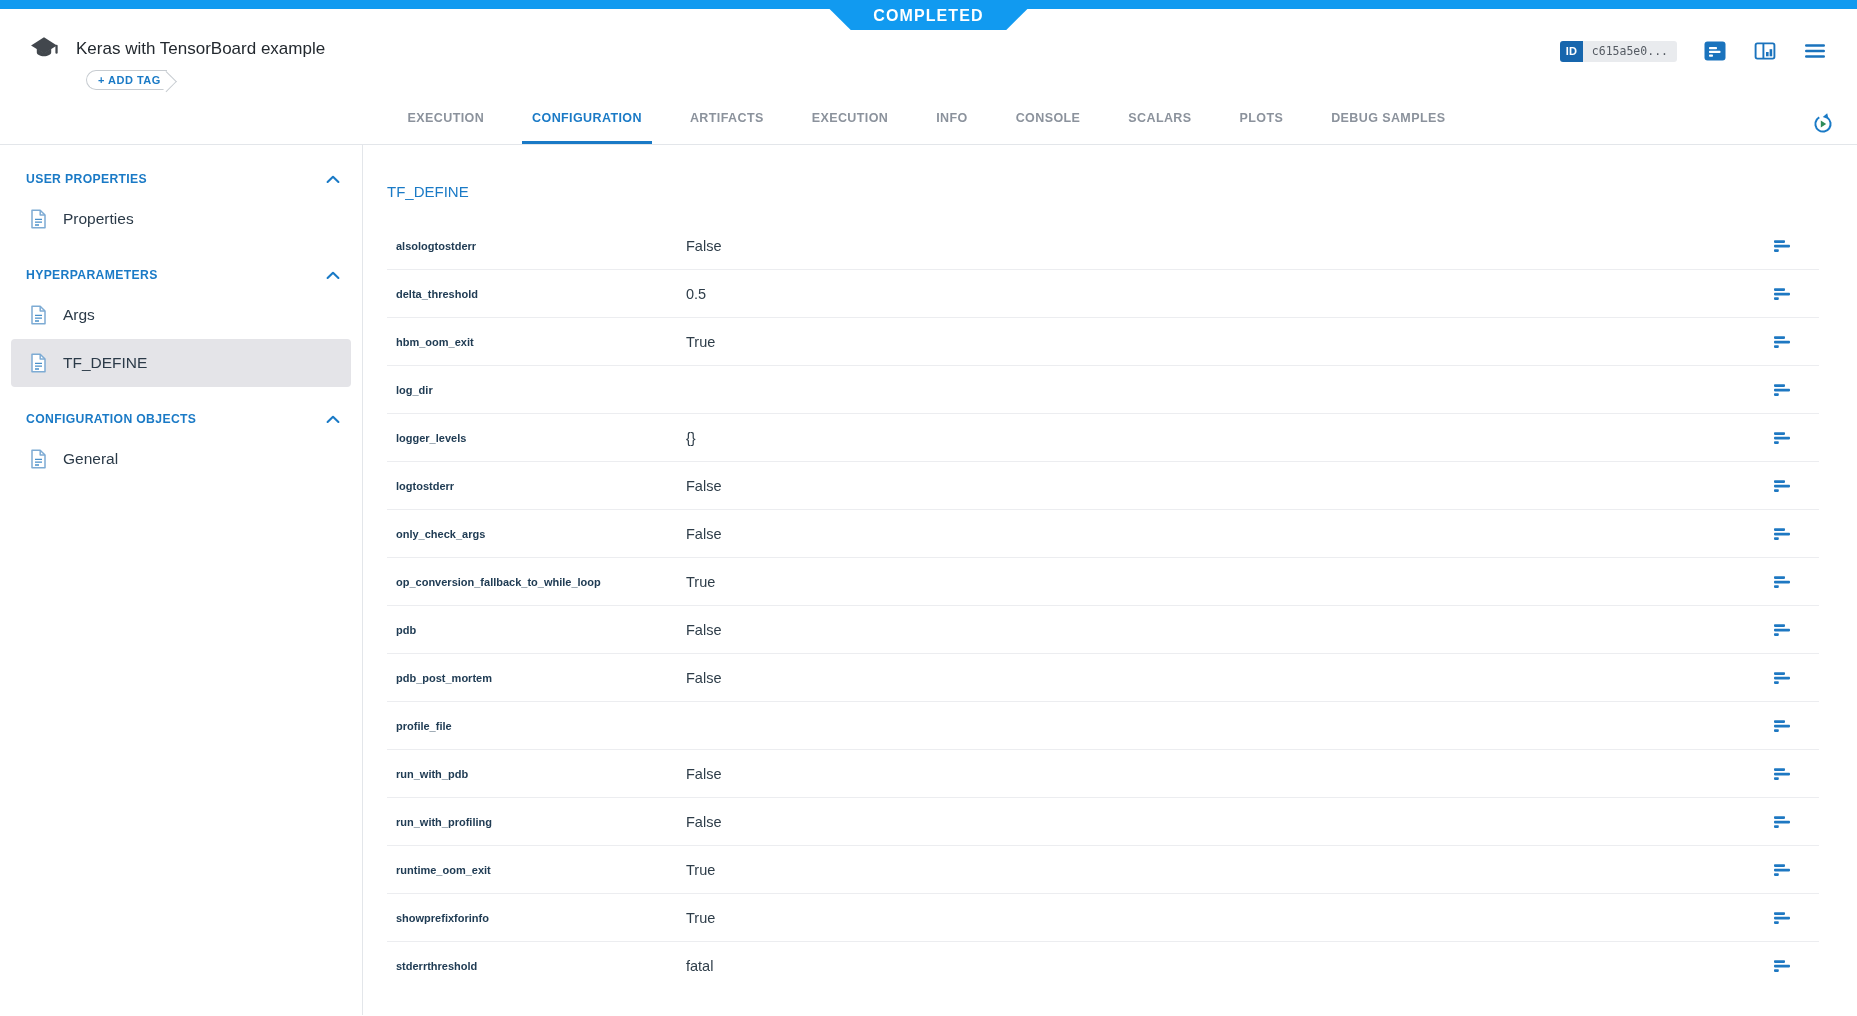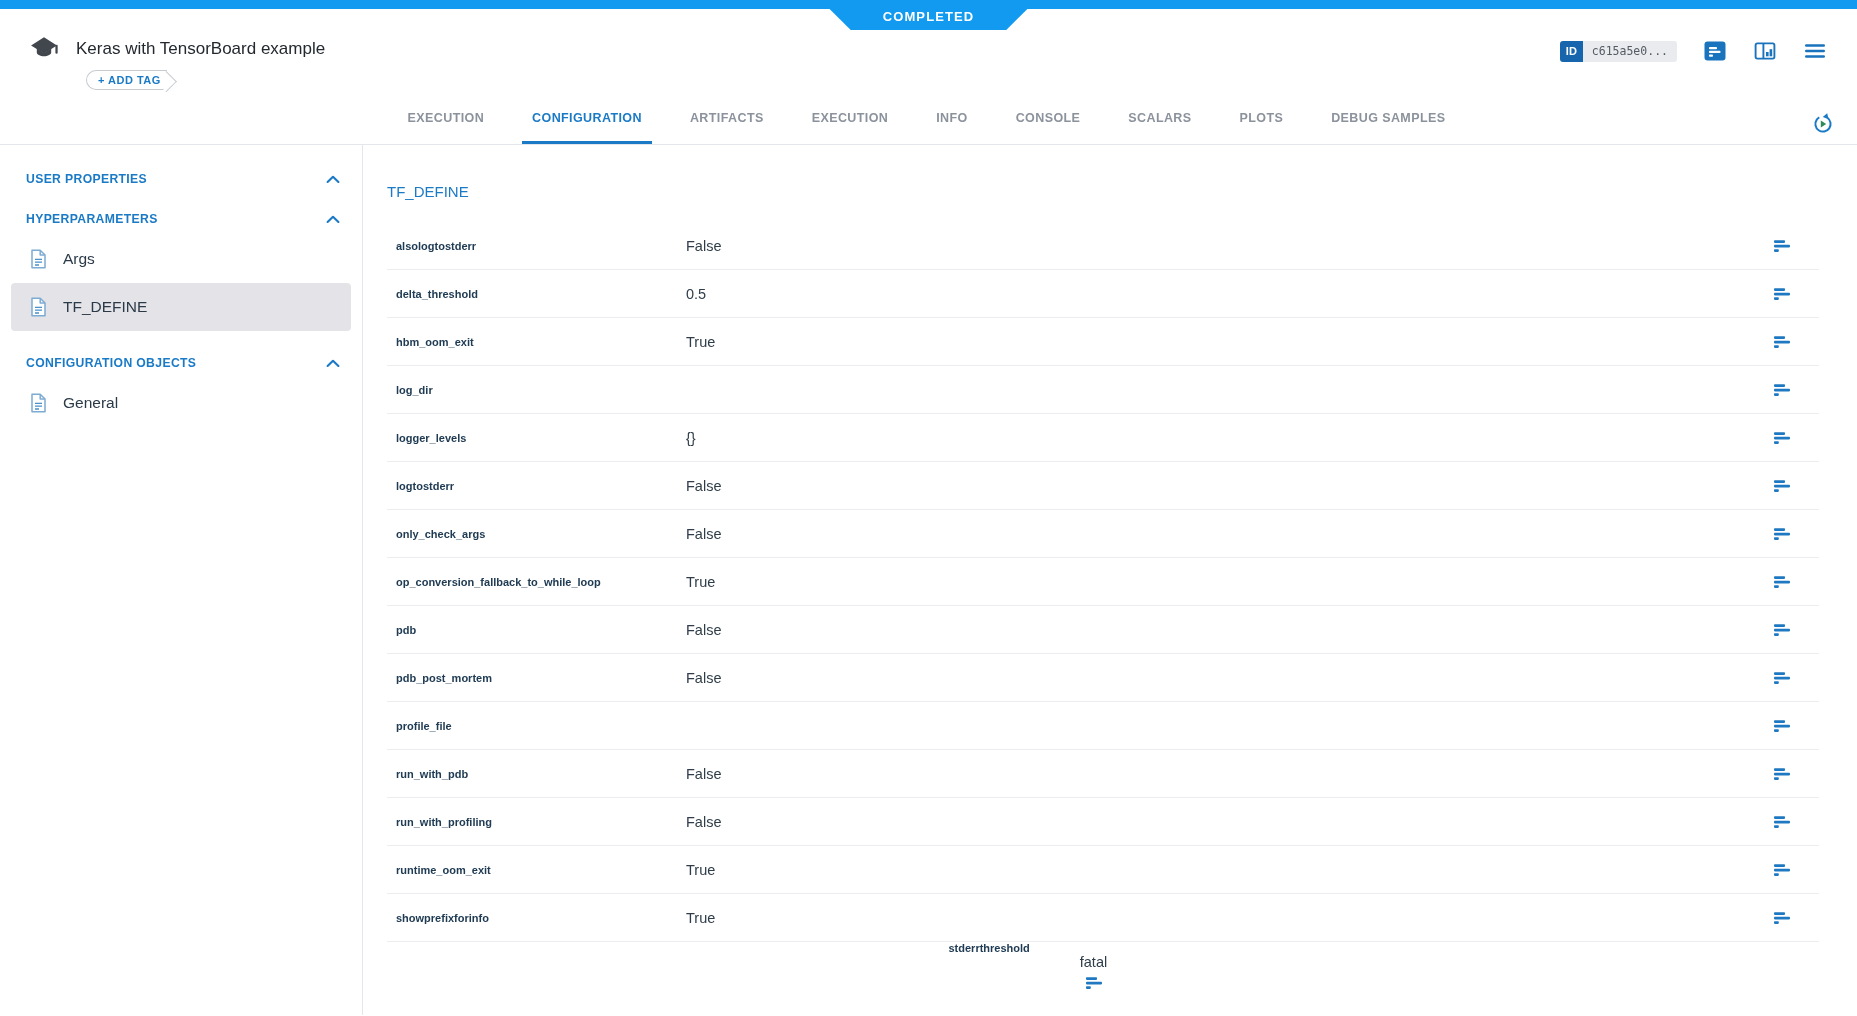--- a/index.html
+++ b/index.html
@@ -12,21 +12,21 @@
   }
   
   .top-strip { height: 9px; background: #119af0; width: 100%; }
   .status-badge {
     position: absolute; top: 0; left: 50%; transform: translateX(-50%);
     width: 216px; height: 30px; background: #119af0; z-index: 6;
     clip-path: polygon(0 0, 100% 0, 86% 100%, 14% 100%);
     display: flex; align-items: center; justify-content: center;
   }
   .status-badge span {
-    color: #fff; font-size: 13px; font-weight: bold; letter-spacing: 1.1px;
+    color: #fff; font-size: 16px; font-weight: bold; letter-spacing: 1.1px;
     margin-top: 2px;
   }
   
   .app-header { position: relative; height: 136px; background:#fff; border-bottom: 1px solid #e3e6ea; }
   .header-left { position: absolute; left: 28px; top: 24px; display: flex; align-items: center; gap: 16px; }
   .exp-icon { width: 32px; height: 32px; flex: 0 0 auto; }
   .exp-title { font-size: 17px; color: #23292f; }
   .tag-pill {
     position: absolute; left: 86px; top: 61px; height: 20px;
     display: inline-flex; align-items: center; padding: 0 6px 0 11px;
@@ -82,21 +82,21 @@
   .side-item.selected { background: #e4e4e8; }
   .doc-icon { width: 17px; height: 20px; flex: 0 0 auto; }
   
   .main { flex: 1; padding: 38px 38px 0 24px; overflow: hidden; }
   .section-title { color: #1a7ac6; font-size: 15px; font-weight: normal; }
   .param-table { margin-top: 22px; }
   .param-row {
     display: flex; align-items: center; height: 48px;
     border-bottom: 1px solid #ecedf0; padding: 0 28px 0 9px;
   }
-  .param-row:last-child { border-bottom: none; flex-direction: column; }
+  .param-row:last-child { border-bottom: none; }
   .param-name { width: 290px; flex: 0 0 auto; font-weight: bold; font-size: 11px; color: #203c54; }
   .param-value { flex: 1; font-size: 14.5px; color: #2e3d49; }
   .row-action { width: 18px; height: 14px; cursor: pointer; flex: 0 0 auto; }
 </style>
 </head>
 <body>
 
 <div class="page">
 
   <div class="top-strip"></div>
@@ -164,61 +164,71 @@
   <div class="layout">
 
     <aside class="sidebar">
         <div class="side-section">
     <div class="section-header">
       <span class="section-label">USER PROPERTIES</span>
       <svg class="chevron" width="14" height="9" viewBox="0 0 14 9">
         <path d="M1.6 7 7 1.8 12.4 7" stroke="#1a7ac6" stroke-width="2.1" fill="none" stroke-linecap="round" stroke-linejoin="round"></path>
       </svg>
     </div>
-  </div>
-        <div class="side-section">
-    <div class="section-header">
-      <span class="section-label">HYPERPARAMETERS</span>
-      <svg class="chevron" width="14" height="9" viewBox="0 0 14 9">
-        <path d="M1.6 7 7 1.8 12.4 7" stroke="#1a7ac6" stroke-width="2.1" fill="none" stroke-linecap="round" stroke-linejoin="round"></path>
-      </svg>
-    </div>
     <div class="section-items">
             <div class="side-item">
     <svg class="doc-icon" viewBox="0 0 17 20">
       <path d="M2 1.2 h8.2 L15 6 v12.8 H2 Z" fill="#fff" stroke="#7dabd4" stroke-width="1.5" stroke-linejoin="round"></path>
       <path d="M10.2 1.2 V6 H15" fill="none" stroke="#7dabd4" stroke-width="1.5" stroke-linejoin="round"></path>
       <path d="M5 10.4 h7 M5 13.2 h7 M5 16 h4" stroke="#4a90c9" stroke-width="1.3"></path>
     </svg>
-    <span class="side-item-label">Args</span>
-  </div>
-            <div class="side-item selected">
-    <svg class="doc-icon" viewBox="0 0 17 20">
-      <path d="M2 1.2 h8.2 L15 6 v12.8 H2 Z" fill="#fff" stroke="#7dabd4" stroke-width="1.5" stroke-linejoin="round"></path>
-      <path d="M10.2 1.2 V6 H15" fill="none" stroke="#7dabd4" stroke-width="1.5" stroke-linejoin="round"></path>
-      <path d="M5 10.4 h7 M5 13.2 h7 M5 16 h4" stroke="#4a90c9" stroke-width="1.3"></path>
-    </svg>
-    <span class="side-item-label">TF_DEFINE</span>
+    <span class="side-item-label">Properties</span>
   </div>
           </div>
   </div>
         <div class="side-section">
     <div class="section-header">
-      <span class="section-label">CONFIGURATION OBJECTS</span>
+      <span class="section-label">HYPERPARAMETERS</span>
       <svg class="chevron" width="14" height="9" viewBox="0 0 14 9">
         <path d="M1.6 7 7 1.8 12.4 7" stroke="#1a7ac6" stroke-width="2.1" fill="none" stroke-linecap="round" stroke-linejoin="round"></path>
       </svg>
     </div>
     <div class="section-items">
             <div class="side-item">
     <svg class="doc-icon" viewBox="0 0 17 20">
       <path d="M2 1.2 h8.2 L15 6 v12.8 H2 Z" fill="#fff" stroke="#7dabd4" stroke-width="1.5" stroke-linejoin="round"></path>
       <path d="M10.2 1.2 V6 H15" fill="none" stroke="#7dabd4" stroke-width="1.5" stroke-linejoin="round"></path>
       <path d="M5 10.4 h7 M5 13.2 h7 M5 16 h4" stroke="#4a90c9" stroke-width="1.3"></path>
     </svg>
+    <span class="side-item-label">Args</span>
+  </div>
+            <div class="side-item selected">
+    <svg class="doc-icon" viewBox="0 0 17 20">
+      <path d="M2 1.2 h8.2 L15 6 v12.8 H2 Z" fill="#fff" stroke="#7dabd4" stroke-width="1.5" stroke-linejoin="round"></path>
+      <path d="M10.2 1.2 V6 H15" fill="none" stroke="#7dabd4" stroke-width="1.5" stroke-linejoin="round"></path>
+      <path d="M5 10.4 h7 M5 13.2 h7 M5 16 h4" stroke="#4a90c9" stroke-width="1.3"></path>
+    </svg>
+    <span class="side-item-label">TF_DEFINE</span>
+  </div>
+          </div>
+  </div>
+        <div class="side-section">
+    <div class="section-header">
+      <span class="section-label">CONFIGURATION OBJECTS</span>
+      <svg class="chevron" width="14" height="9" viewBox="0 0 14 9">
+        <path d="M1.6 7 7 1.8 12.4 7" stroke="#1a7ac6" stroke-width="2.1" fill="none" stroke-linecap="round" stroke-linejoin="round"></path>
+      </svg>
+    </div>
+    <div class="section-items">
+            <div class="side-item">
+    <svg class="doc-icon" viewBox="0 0 17 20">
+      <path d="M2 1.2 h8.2 L15 6 v12.8 H2 Z" fill="#fff" stroke="#7dabd4" stroke-width="1.5" stroke-linejoin="round"></path>
+      <path d="M10.2 1.2 V6 H15" fill="none" stroke="#7dabd4" stroke-width="1.5" stroke-linejoin="round"></path>
+      <path d="M5 10.4 h7 M5 13.2 h7 M5 16 h4" stroke="#4a90c9" stroke-width="1.3"></path>
+    </svg>
     <span class="side-item-label">General</span>
   </div>
           </div>
   </div>
       </aside>
 
     <main class="main">
       <h2 class="section-title">TF_DEFINE</h2>
       <div class="param-table">
           <div class="param-row">

